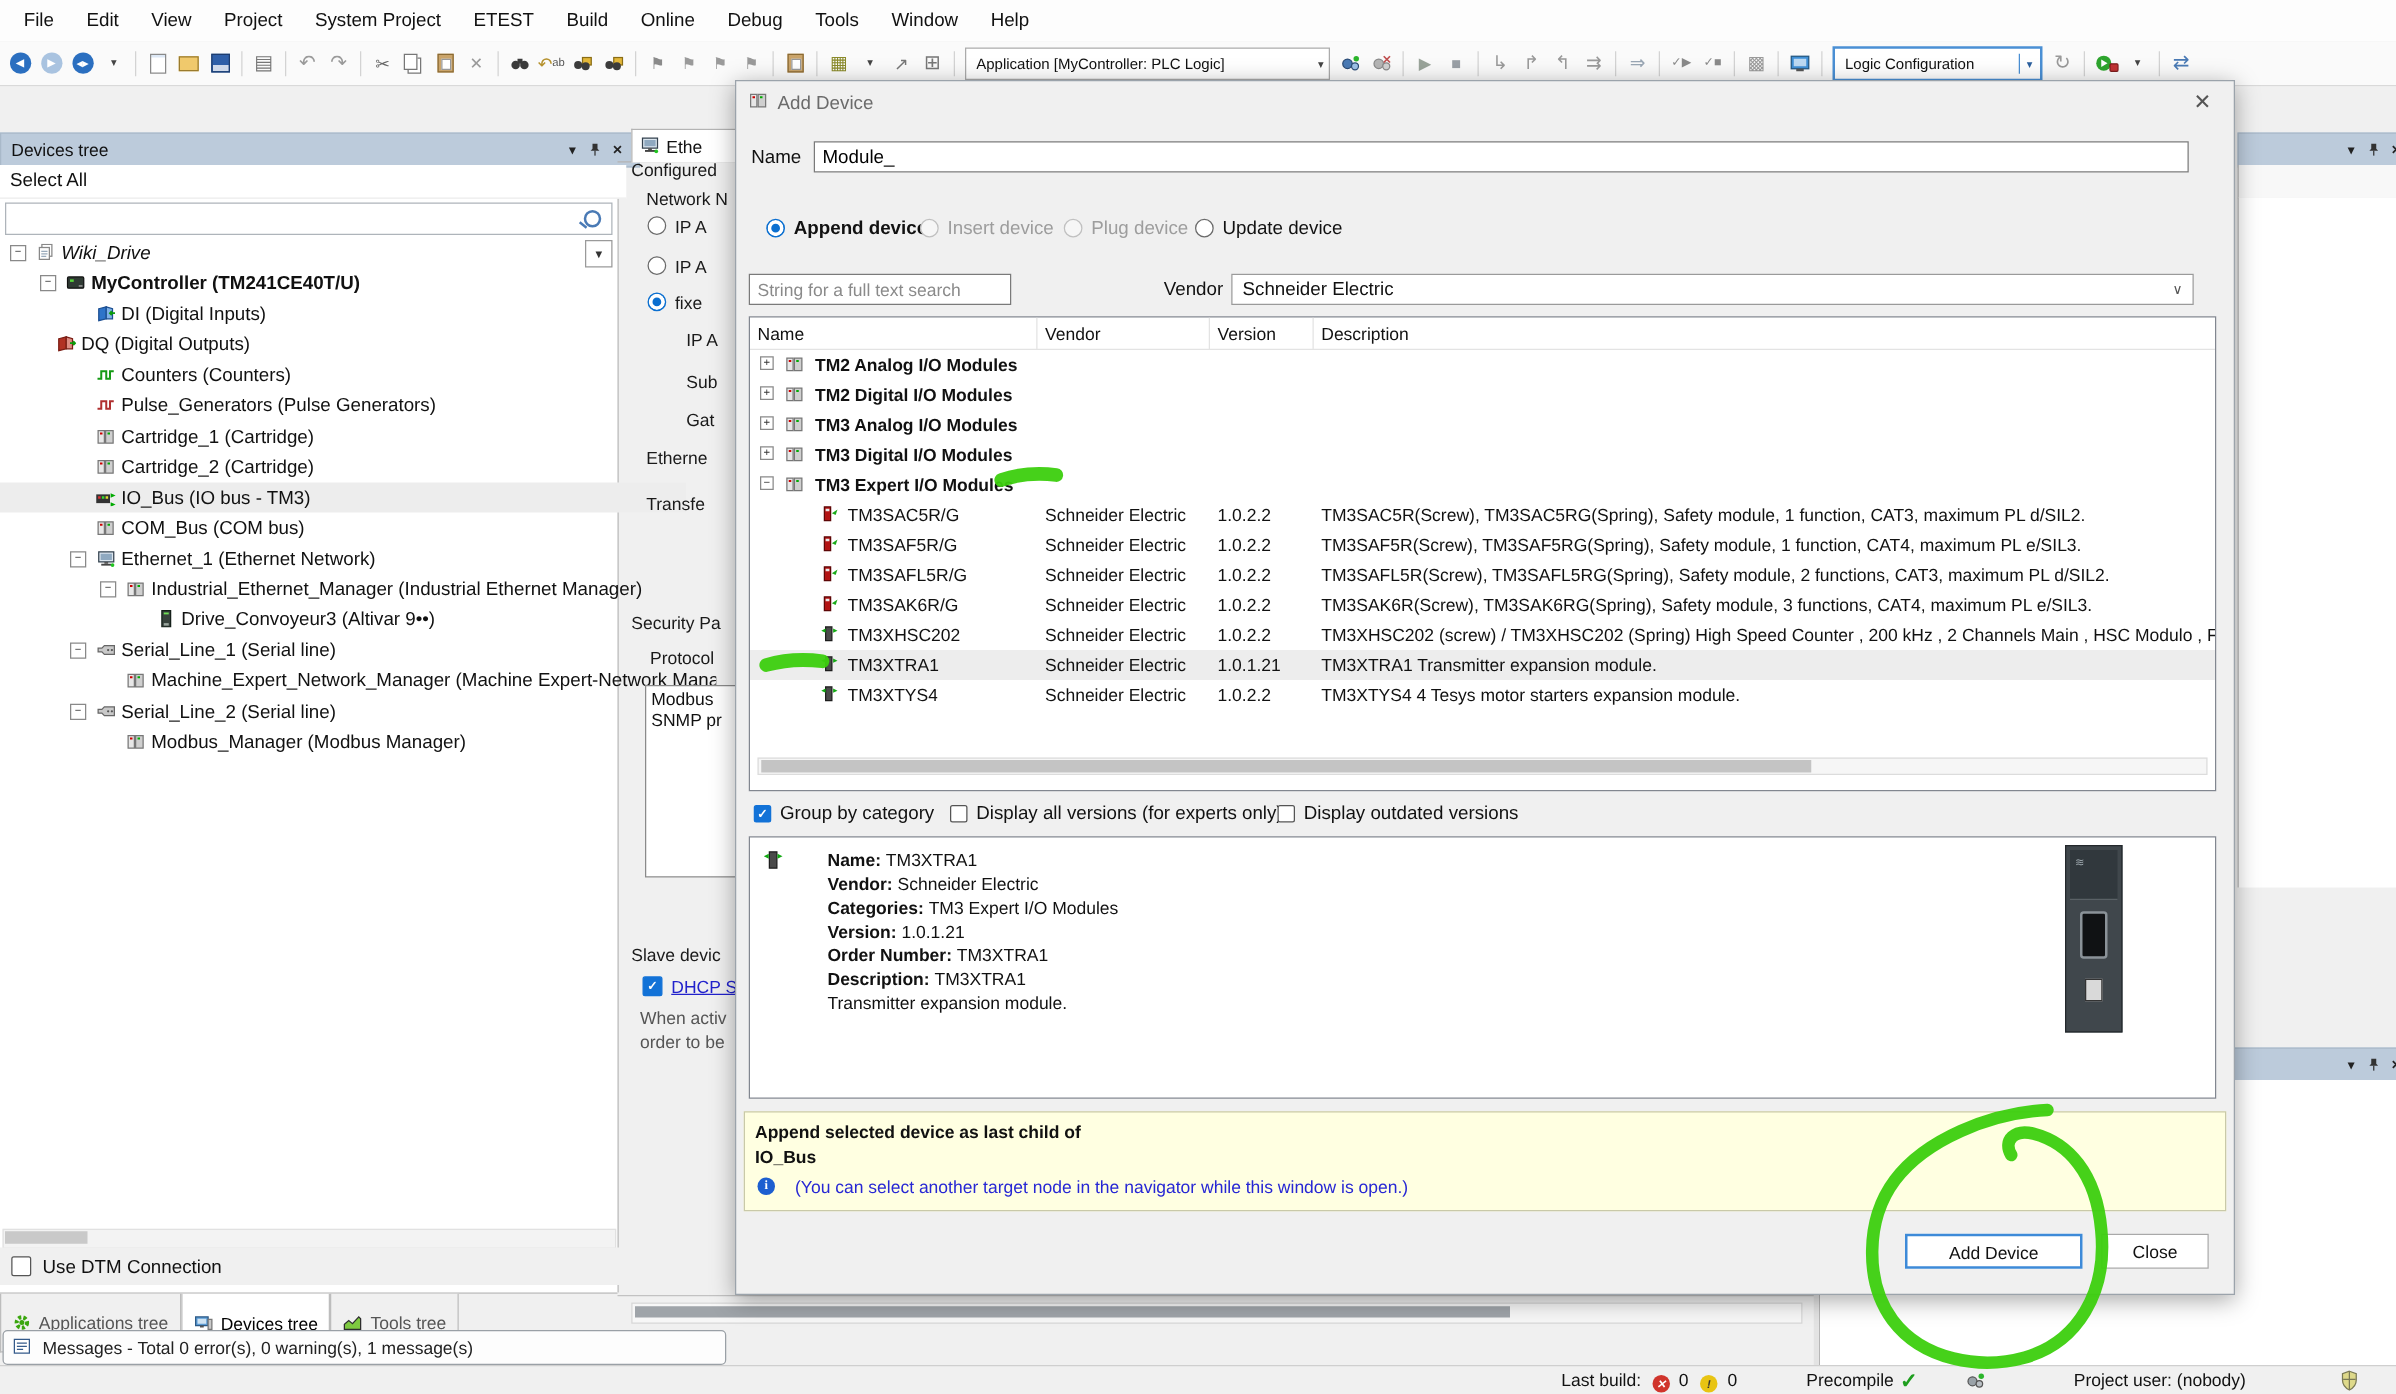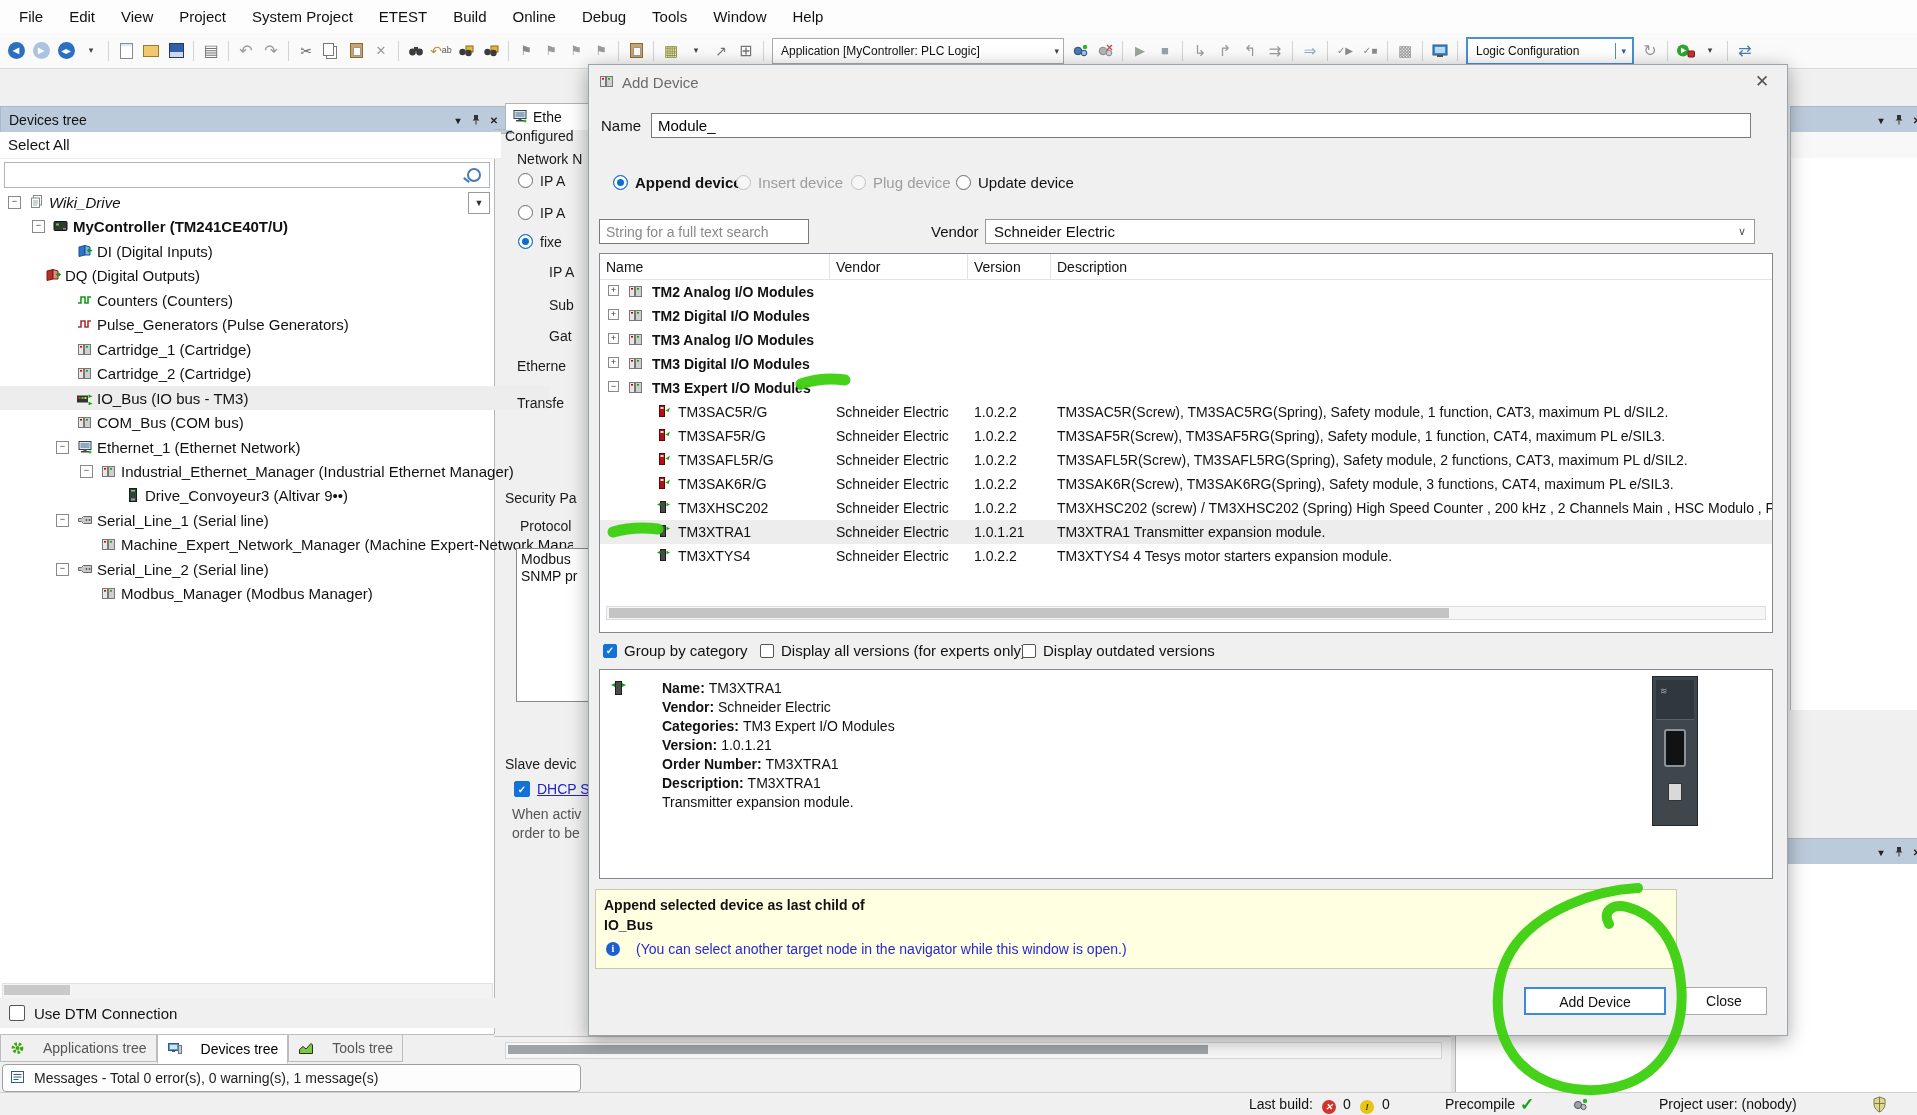--- a/index.html
+++ b/index.html
@@ -43,21 +43,21 @@
   .tlabel{white-space:nowrap;overflow:hidden;}
   .tlabel.b{font-weight:bold;}
   .tlabel.i{font-style:italic;}
   #tree-combo{left:468px;top:192px;width:20px;height:20px;background:#fff;border:1px solid #9a9a9a;text-align:center;font-size:9px;line-height:20px;color:#333;}
   #dt-hscroll{left:2px;top:983px;width:489px;height:14px;background:#f3f3f3;border:1px solid #e1e1e1;}
   #dt-hscroll .thumb{position:absolute;left:1px;top:1px;width:66px;height:10px;background:#c9c9c9;}
   #use-dtm{left:0;top:998px;width:493px;height:30px;display:flex;align-items:center;padding-left:9px;background:#f0f0f0;}
   .cb{width:14px;height:14px;border:1px solid #555;background:#fff;border-radius:2px;flex:none;display:inline-flex;align-items:center;justify-content:center;}
   .cb.on{background:#1272d7;border-color:#1272d7;color:#fff;font-size:10px;font-weight:bold;}
   #dt-tabs{left:0;top:1034px;width:494px;height:29px;background:#f0f0f0;border-top:1px solid #bdbdbd;display:flex;align-items:flex-start;}
-  .dtab{height:26px;display:flex;align-items:center;gap:18px;padding:0 9px;border:1px solid #bdbdbd;border-top:none;color:#555;font-size:14px;background:#f0f0f0;}
+  .dtab{height:26px;display:flex;align-items:center;gap:6px;padding:10px 9px;border:1px solid #bdbdbd;border-top:none;color:#555;font-size:14px;background:#f0f0f0;}
   .dtab.active{background:#fff;color:#000;border-bottom-color:#fff;height:28px;}
   #msg-tab{left:2px;top:1064px;width:570px;height:26px;background:#fdfdfd;border:1px solid #9aa0a6;border-radius:4px;display:flex;align-items:center;gap:9px;padding-left:7px;font-size:14px;color:#222;}
   
   #statusbar{left:0;top:1092px;width:1917px;height:23px;background:#f0f0f0;border-top:1px solid #cfcfcf;font-size:14px;}
   #statusbar span{position:absolute;top:3px;}
   .st-ico{width:14px;height:14px;border-radius:50%;display:inline-flex;align-items:center;justify-content:center;color:#fff;font-size:9px;font-weight:bold;}
   
   #rp-top-head{left:1790px;top:106px;width:127px;height:26px;}
   #rp-top-row{left:1790px;top:132px;width:126px;height:26px;background:#f8f8f8;border-bottom:1px solid #e4e4e4;border-left:1px solid #b6b6b6;}
   #rp-top-body{left:1790px;top:158px;width:126px;height:552px;background:#fff;border-left:1px solid #b6b6b6;}
@@ -101,21 +101,21 @@
   #tbl-hscroll .thumb{position:absolute;left:2px;top:1px;width:840px;height:10px;background:#c4c4c4;}
   .opt{position:absolute;display:flex;align-items:center;gap:7px;font-size:15px;}
   #dlg-info{position:absolute;left:10px;top:604px;width:1174px;height:210px;background:#fff;border:1px solid #828790;}
   #info-text{position:absolute;left:62px;top:9px;font-size:14px;line-height:19px;}
   #info-text b{font-weight:bold;}
   #dev-img{position:absolute;left:1052px;top:6px;width:46px;height:150px;background:#40474c;border:1px solid #23282c;}
   #dev-img .di-top{margin:3px;height:40px;background:#31383d;border-bottom:1px solid #5a6166;}
   #dev-img .di-top::after{content:"≋";color:#9aa4aa;font-size:9px;margin-left:4px;}
   #dev-img .di-conn{width:22px;height:38px;background:#101214;border:2px solid #8a9298;border-radius:3px;margin:9px auto 0;}
   #dev-img .di-low{width:14px;height:18px;background:#d9d9d9;border:1px solid #333;margin:16px auto 0;}
-  #dlg-yellow{position:absolute;left:6px;top:824px;width:1082px;height:80px;background:#ffffe1;border:1px solid #c9c9a8;}
+  #dlg-yellow{position:absolute;left:6px;top:824px;width:1186px;height:80px;background:#ffffe1;border:1px solid #c9c9a8;}
   #dlg-yellow .l1{position:absolute;left:8px;top:7px;font-weight:bold;font-size:14px;}
   #dlg-yellow .l2{position:absolute;left:8px;top:27px;font-weight:bold;font-size:14px;}
   .info-i{position:absolute;left:10px;top:52px;width:14px;height:14px;border-radius:50%;background:#1d5fd0;color:#fff;font:bold 10px/14px "Liberation Serif",serif;text-align:center;}
   #dlg-yellow .note{position:absolute;left:40px;top:51px;color:#2727d4;font-size:14px;}
   .dbtn{position:absolute;height:28px;background:#fff;text-align:center;font-size:14px;line-height:26px;}
   #btn-add{left:935px;top:922px;width:142px;border:2px solid #3d8ad8;}
   #btn-close{left:1092px;top:922px;width:86px;border:1px solid #a9a9a9;}
   
   #bstrip-line{left:494px;top:1036px;width:958px;height:1px;background:#c2c2c2;z-index:1;}
   #bstrip-scroll{left:505px;top:1042px;width:935px;height:15px;background:#f7f7f7;border:1px solid #d6d6d6;z-index:1;}

